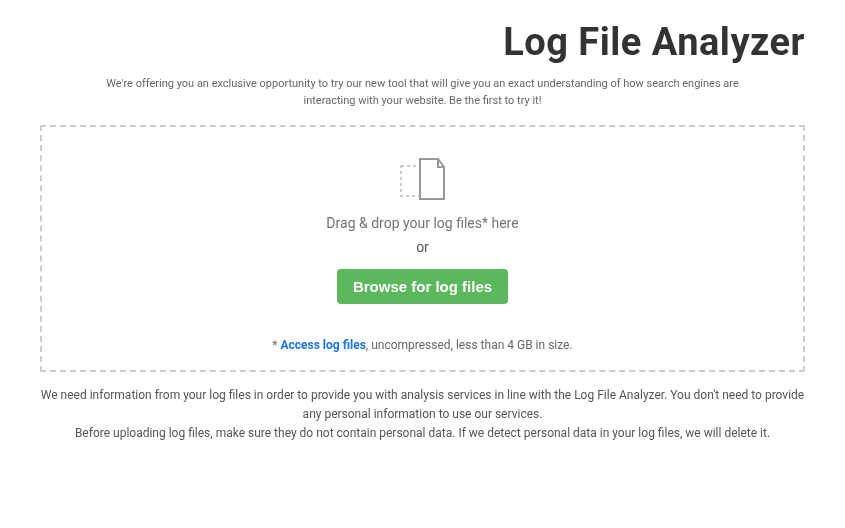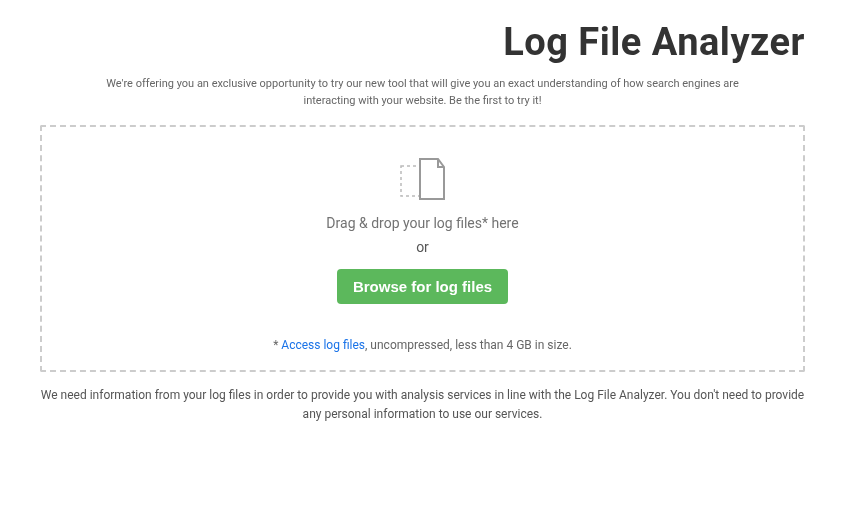--- a/index.html
+++ b/index.html
@@ -66,20 +66,21 @@
       margin-bottom: 34px;
     }
     .dropzone-footnote {
       font-size: 12px;
       color: #666666;
     }
     .dropzone-footnote .link {
       color: #1a73e8;
       text-decoration: none;
       cursor: pointer;
+      font-weight: bold;
     }
     .legal-text {
       font-size: 12px;
       color: #555555;
       line-height: 1.6;
       text-align: center;
     }
   </style>
 </head>
 <body>
@@ -105,13 +106,14 @@
   <button class="browse-button">Browse for log files</button>
 
   <div class="dropzone-footnote">
     <span>* </span><a class="link">Access log files</a><span>, uncompressed, less than 4 GB in size.</span>
   </div>
 
 </div>
 
 <div class="legal-text">
   <p>We need information from your log files in order to provide you with analysis services in line with the Log File Analyzer. You don't need to provide any personal information to use our services.</p>
+  <p>Before uploading log files, make sure they do not contain personal data. If we detect personal data in your log files, we will delete it.</p>
 </div>
 
 </body></html>

